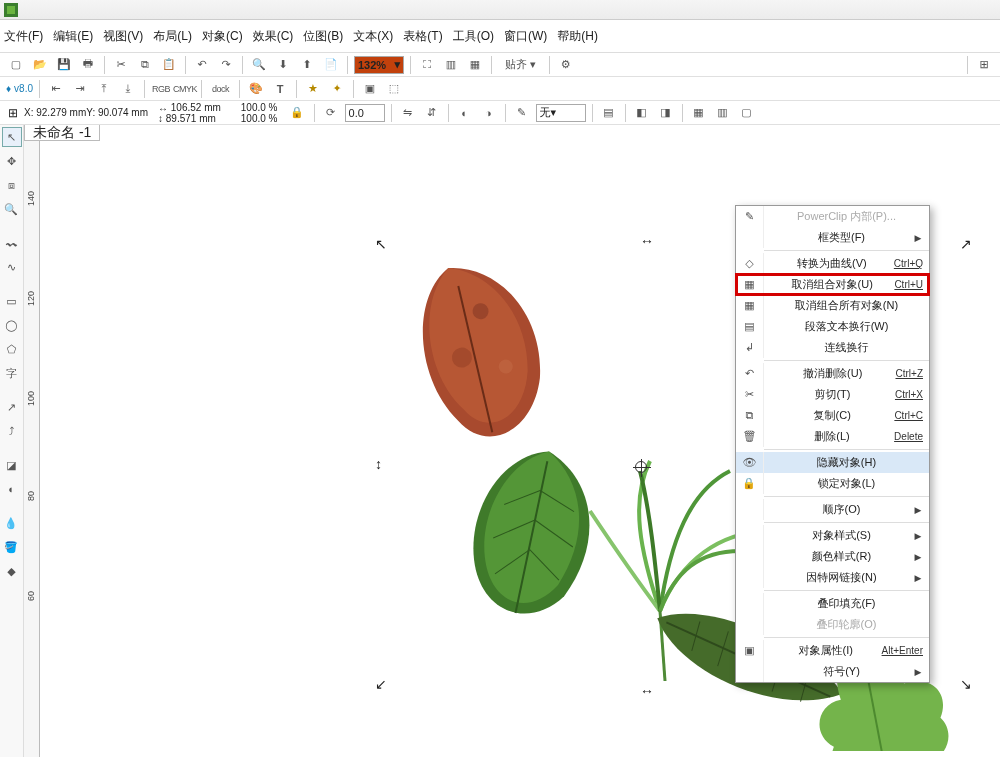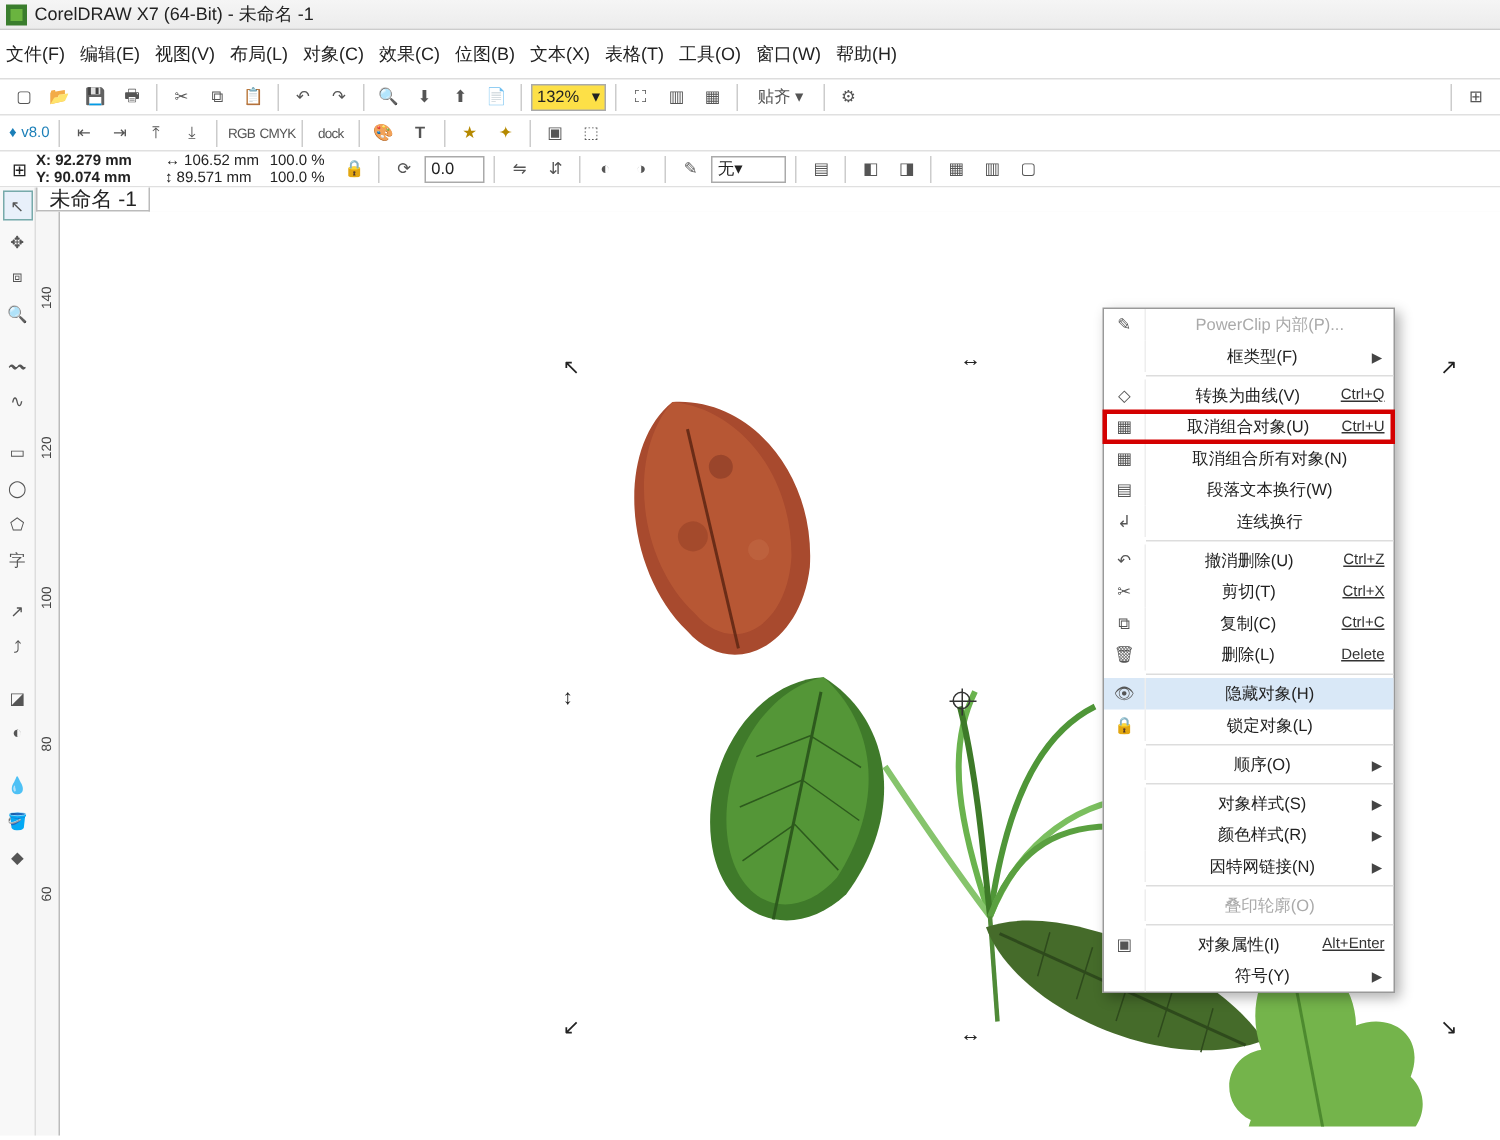--- a/index.html
+++ b/index.html
@@ -4,23 +4,23 @@
 <style>
   * { box-sizing: border-box; margin: 0; padding: 0; font-family: "Microsoft YaHei", Arial, sans-serif; }
   body { width: 1000px; height: 760px; background: #fff; overflow: hidden; font-size: 12px; color: #222; }
   .titlebar { height: 20px; background: linear-gradient(#f5f5f5,#ececec); display: flex; align-items: center; padding: 0 4px; border-bottom:1px solid #ccc;}
   .titlebar .logo { width: 14px; height: 14px; background:#3a7d2d; margin-right:5px; position:relative;}
   .titlebar .logo:after{content:'';position:absolute;inset:3px;background:#6ab43f;}
   .menubar { height: 20px; display:flex; align-items:center; padding:16px 4px; gap:10px; border-bottom:1px solid #ddd;}
   .toolbar1,.toolbar2,.propbar{ height: 24px; display:flex; align-items:center; gap:4px; padding:0 6px; border-bottom:1px solid #e0e0e0;}
   .tbtn{width:20px;height:20px;border:1px solid transparent;display:flex;align-items:center;justify-content:center;color:#555;font-size:11px;}
   .sep{width:1px;height:18px;background:#ccc;margin:0 2px;}
-  .zoom-box{width:50px;height:18px;border:1px solid #aaa;background:#fde047;display:flex;align-items:center;padding:0 3px;font-size:11px;}
-  .propbar .coord{display:flex;flex-direction:column;font-size:10px;line-height:11px;margin-right:18px;font-weight:bold;}
-  .propbar .dim{display:flex;flex-direction:column;font-size:10px;line-height:11px;margin-right:3px;}
+  .zoom-box{width:50px;height:18px;border:1px solid #aaa;background:#c2410c;display:flex;align-items:center;padding:0 3px;font-size:11px;font-weight:bold;}
+  .propbar .coord{display:flex;font-size:10px;line-height:11px;margin-right:6px;}
+  .propbar .dim{display:flex;flex-direction:column;font-size:10px;line-height:11px;margin-right:16px;}
   .propbar .pct{display:flex;flex-direction:column;font-size:10px;line-height:11px;margin-right:6px;}
   .ruler-h{position:absolute;left:24px;right:0;top:0;height:16px;background:#f6f6f6;border-bottom:1px solid #bbb;}
   .ruler-v{position:absolute;left:24px;top:0;bottom:0;width:16px;background:#f6f6f6;border-right:1px solid #bbb;}
   .work{position:relative;height:632px;background:#fff;}
   .tools-v{position:absolute;left:0;top:0;bottom:0;width:24px;background:#f8f8f8;border-right:1px solid #ddd;display:flex;flex-direction:column;align-items:center;padding-top:2px;gap:4px;}
   .tools-v .tool{width:20px;height:20px;border:1px solid transparent;display:flex;align-items:center;justify-content:center;font-size:11px;color:#555;}
   .tab{position:absolute;left:24px;top:0;height:16px;padding:0 8px;font-size:14px;background:#fff;border:1px solid #bbb;border-top:none;display:flex;align-items:center;z-index:3;}
   .tlab{position:absolute;top:3px;font-size:9px;color:#444;}
   .tlabv{position:absolute;left:2px;font-size:9px;color:#444;writing-mode:vertical-rl;transform:rotate(180deg);}
   .canvas{position:absolute;left:40px;top:16px;right:0;bottom:0;background:#fff;}
@@ -40,21 +40,20 @@
   .crosshair{position:absolute;width:12px;height:12px;border:1px solid #333;border-radius:50%;}
   .crosshair:before,.crosshair:after{content:'';position:absolute;background:#333;}
   .crosshair:before{left:5px;top:-3px;width:1px;height:18px;}
   .crosshair:after{top:5px;left:-3px;height:1px;width:18px;}
 </style>
 </head>
 <body>
 
 <div class="titlebar">
   <div class="logo"></div>
-  <span>CorelDRAW X7 (64-Bit) - 未命名 -1</span>
 </div>
 
 <div class="menubar">
   <span>文件(F)</span>
   <span>编辑(E)</span>
   <span>视图(V)</span>
   <span>布局(L)</span>
   <span>对象(C)</span>
   <span>效果(C)</span>
   <span>位图(B)</span>
@@ -345,20 +344,24 @@
         <div class="ic"></div>
         <div class="lbl">颜色样式(R)</div>
         <div class="arr">▶</div>
       </div>
       <div class="row">
         <div class="ic"></div>
         <div class="lbl">因特网链接(N)</div>
         <div class="arr">▶</div>
       </div>
       <div class="sep-row"></div>
+      <div class="row">
+        <div class="ic"></div>
+        <div class="lbl">叠印填充(F)</div>
+      </div>
       <div class="row disabled">
         <div class="ic"></div>
         <div class="lbl">叠印轮廓(O)</div>
       </div>
       <div class="sep-row"></div>
       <div class="row">
         <div class="ic">▣</div>
         <div class="lbl">对象属性(I)</div>
         <div class="sc">Alt+Enter</div>
       </div>

